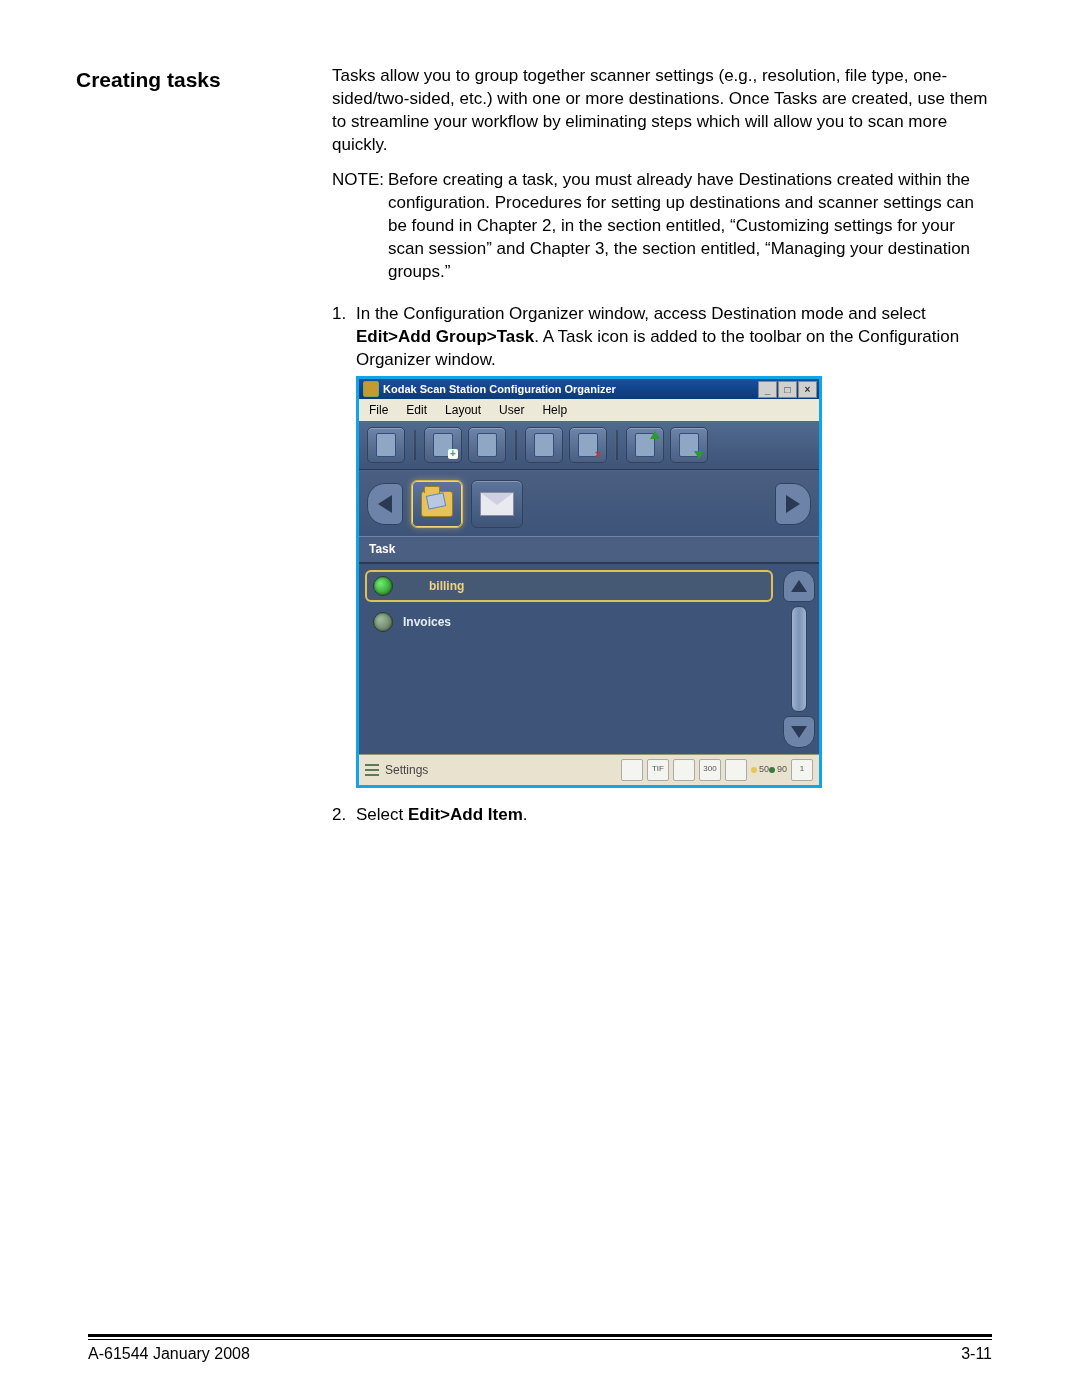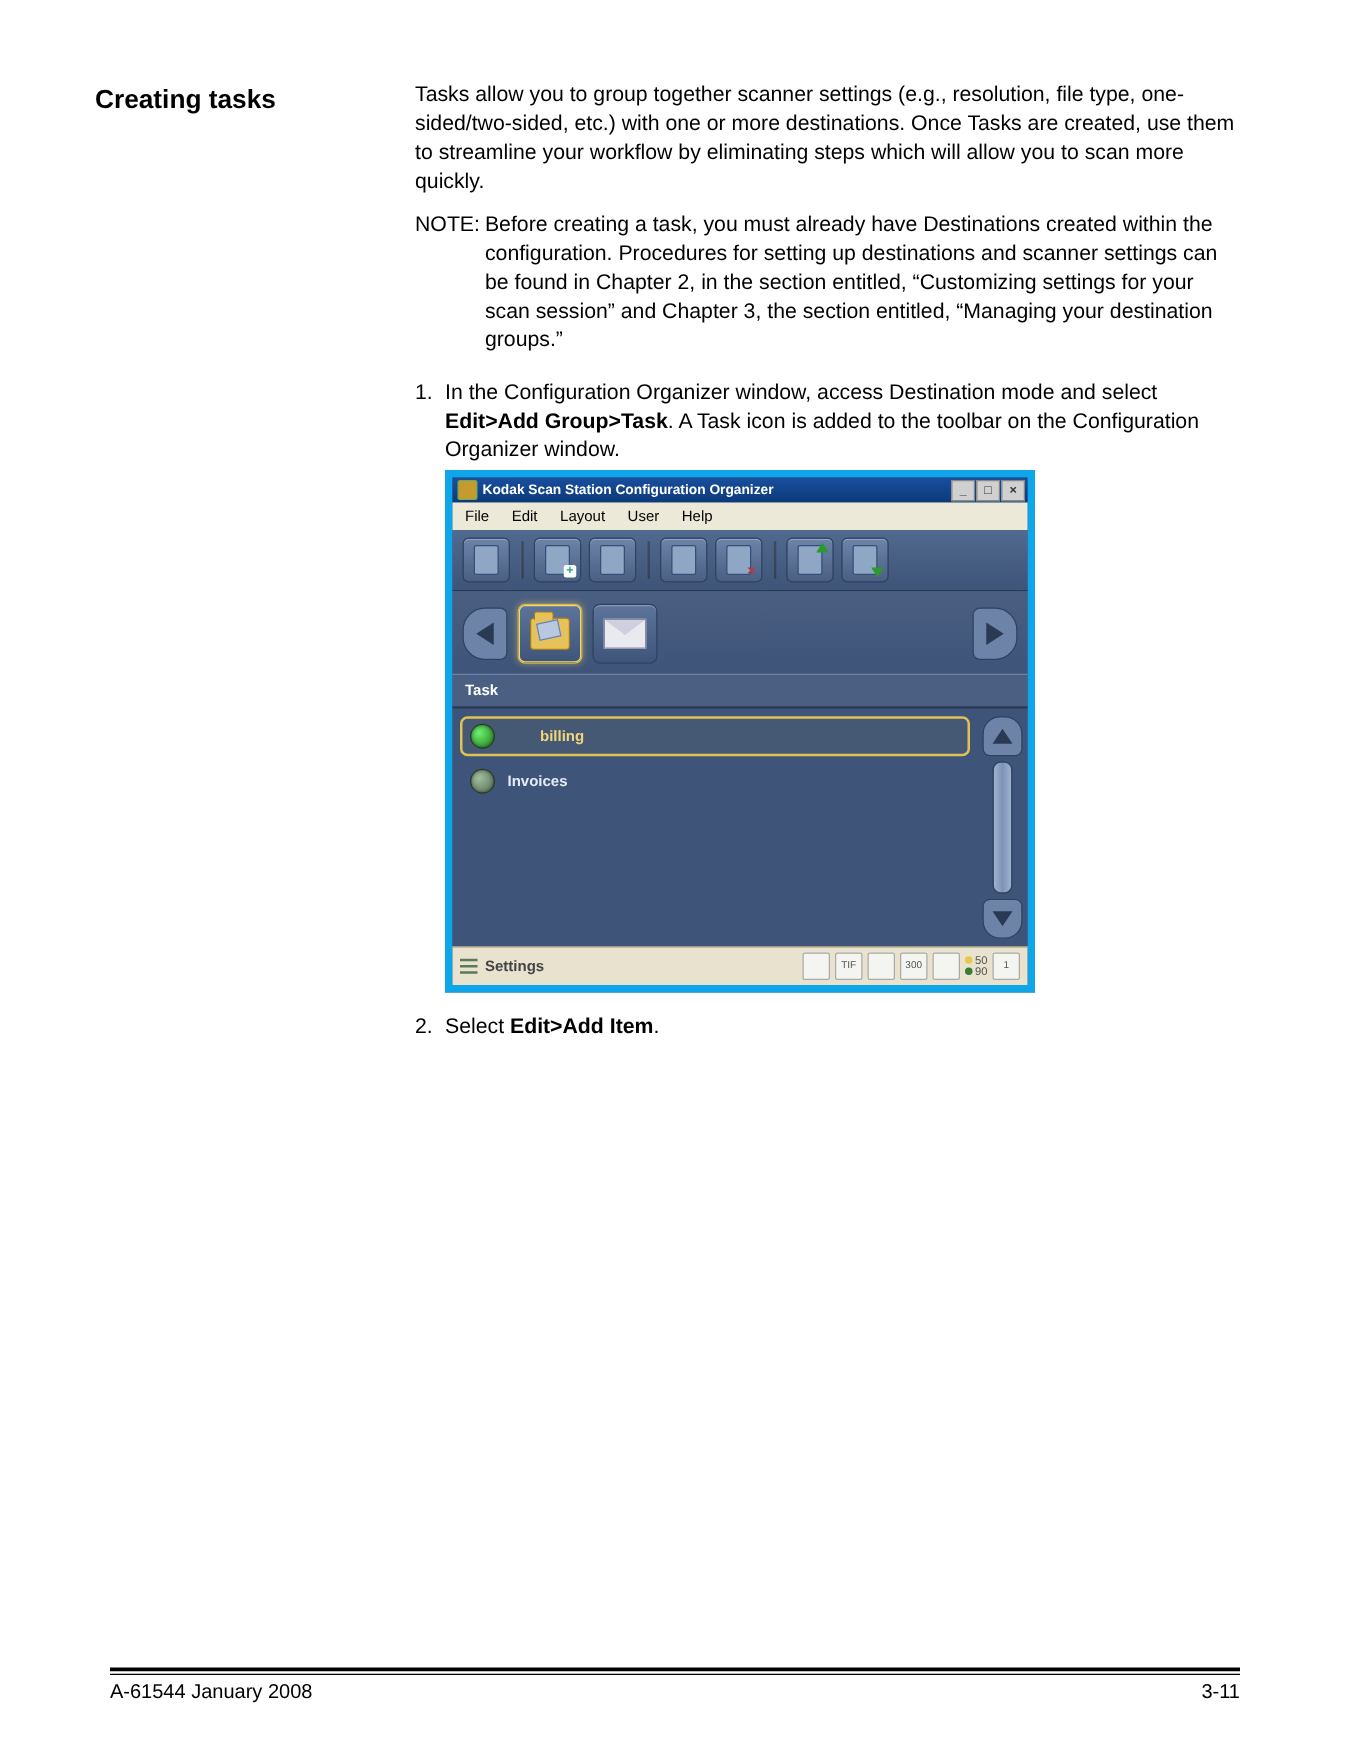--- a/index.html
+++ b/index.html
@@ -35,21 +35,21 @@
   .note-body { flex: 1; }
   ol.steps { list-style: none; padding: 0; margin: 0; }
   ol.steps > li { display: flex; margin-bottom: 6px; }
   .step-num { width: 24px; flex: 0 0 24px; }
   .step-body { flex: 1; }
   .bold { font-weight: bold; }
 
   
   .app-window {
     width: 460px;
-    border: 6px solid #0ea5e9;
+    border: 3px solid #0ea5e9;
     background: #3b5780;
     margin: 4px 0 10px 0;
     font-family: Tahoma, Arial, sans-serif;
     font-size: 12px;
   }
   .titlebar {
     background: linear-gradient(to bottom, #1a4f9e, #0b3a7a);
     color: #fff;
     display: flex;
     align-items: center;
@@ -174,26 +174,26 @@
   .scroll-arrow.down { border-radius:6px 6px 14px 14px; margin-top:auto;}
   .scroll-arrow.up::before{content:"";width:0;height:0;border-left:8px solid transparent;border-right:8px solid transparent;border-bottom:12px solid #2a3a55;}
   .scroll-arrow.down::before{content:"";width:0;height:0;border-left:8px solid transparent;border-right:8px solid transparent;border-top:12px solid #2a3a55;}
   .scroll-track { flex:1; width:14px; background:linear-gradient(to right,#a0b3cf,#7d94b8,#a0b3cf); margin:4px 0; border-radius:7px; border:1px solid #2f4361;}
 
   .statusbar {
     background:#e9e2cf; border-top:1px solid #9a9378;
     display:flex; align-items:center; height:30px; padding:0 6px;
     font-size:12px; color:#333;
   }
-  .status-left { display:flex; align-items:center; gap:6px; font-weight:bold; color:#444;}
+  .status-left { display:flex; align-items:center; gap:6px; font-weight:normal; color:#444;}
   .status-icon { width:14px; height:12px; display:flex; flex-direction:column; justify-content:space-between;}
   .status-icon span{height:2px;background:#5a7a5a;}
   .status-spacer{flex:1;}
   .sb-ico { width:20px; height:20px; border:1px solid #aaa; background:#f4f4f0; margin-left:4px; display:flex;align-items:center;justify-content:center; font-size:8px; color:#555; border-radius:2px;}
-  .sb-stack { display:flex; flex-direction:column; font-size:9px; line-height:1; margin-left:4px; color:#555;}
+  .sb-stack { display:flex; flex-direction:row; font-size:9px; line-height:1; margin-left:4px; color:#555;}
   .sb-stack span::before{content:"";display:inline-block;width:6px;height:6px;border-radius:50%;margin-right:2px;vertical-align:middle;}
   .sb-stack .top::before{background:#e6c84e;}
   .sb-stack .bot::before{background:#3a7a3a;}
 
   .footer-rule {
     position:absolute; left:88px; right:88px; bottom: 60px;
     border-top:3px solid #000; height:0;
   }
   .footer-rule::after{
     content:""; display:block; border-top:1px solid #000; margin-top:2px;

